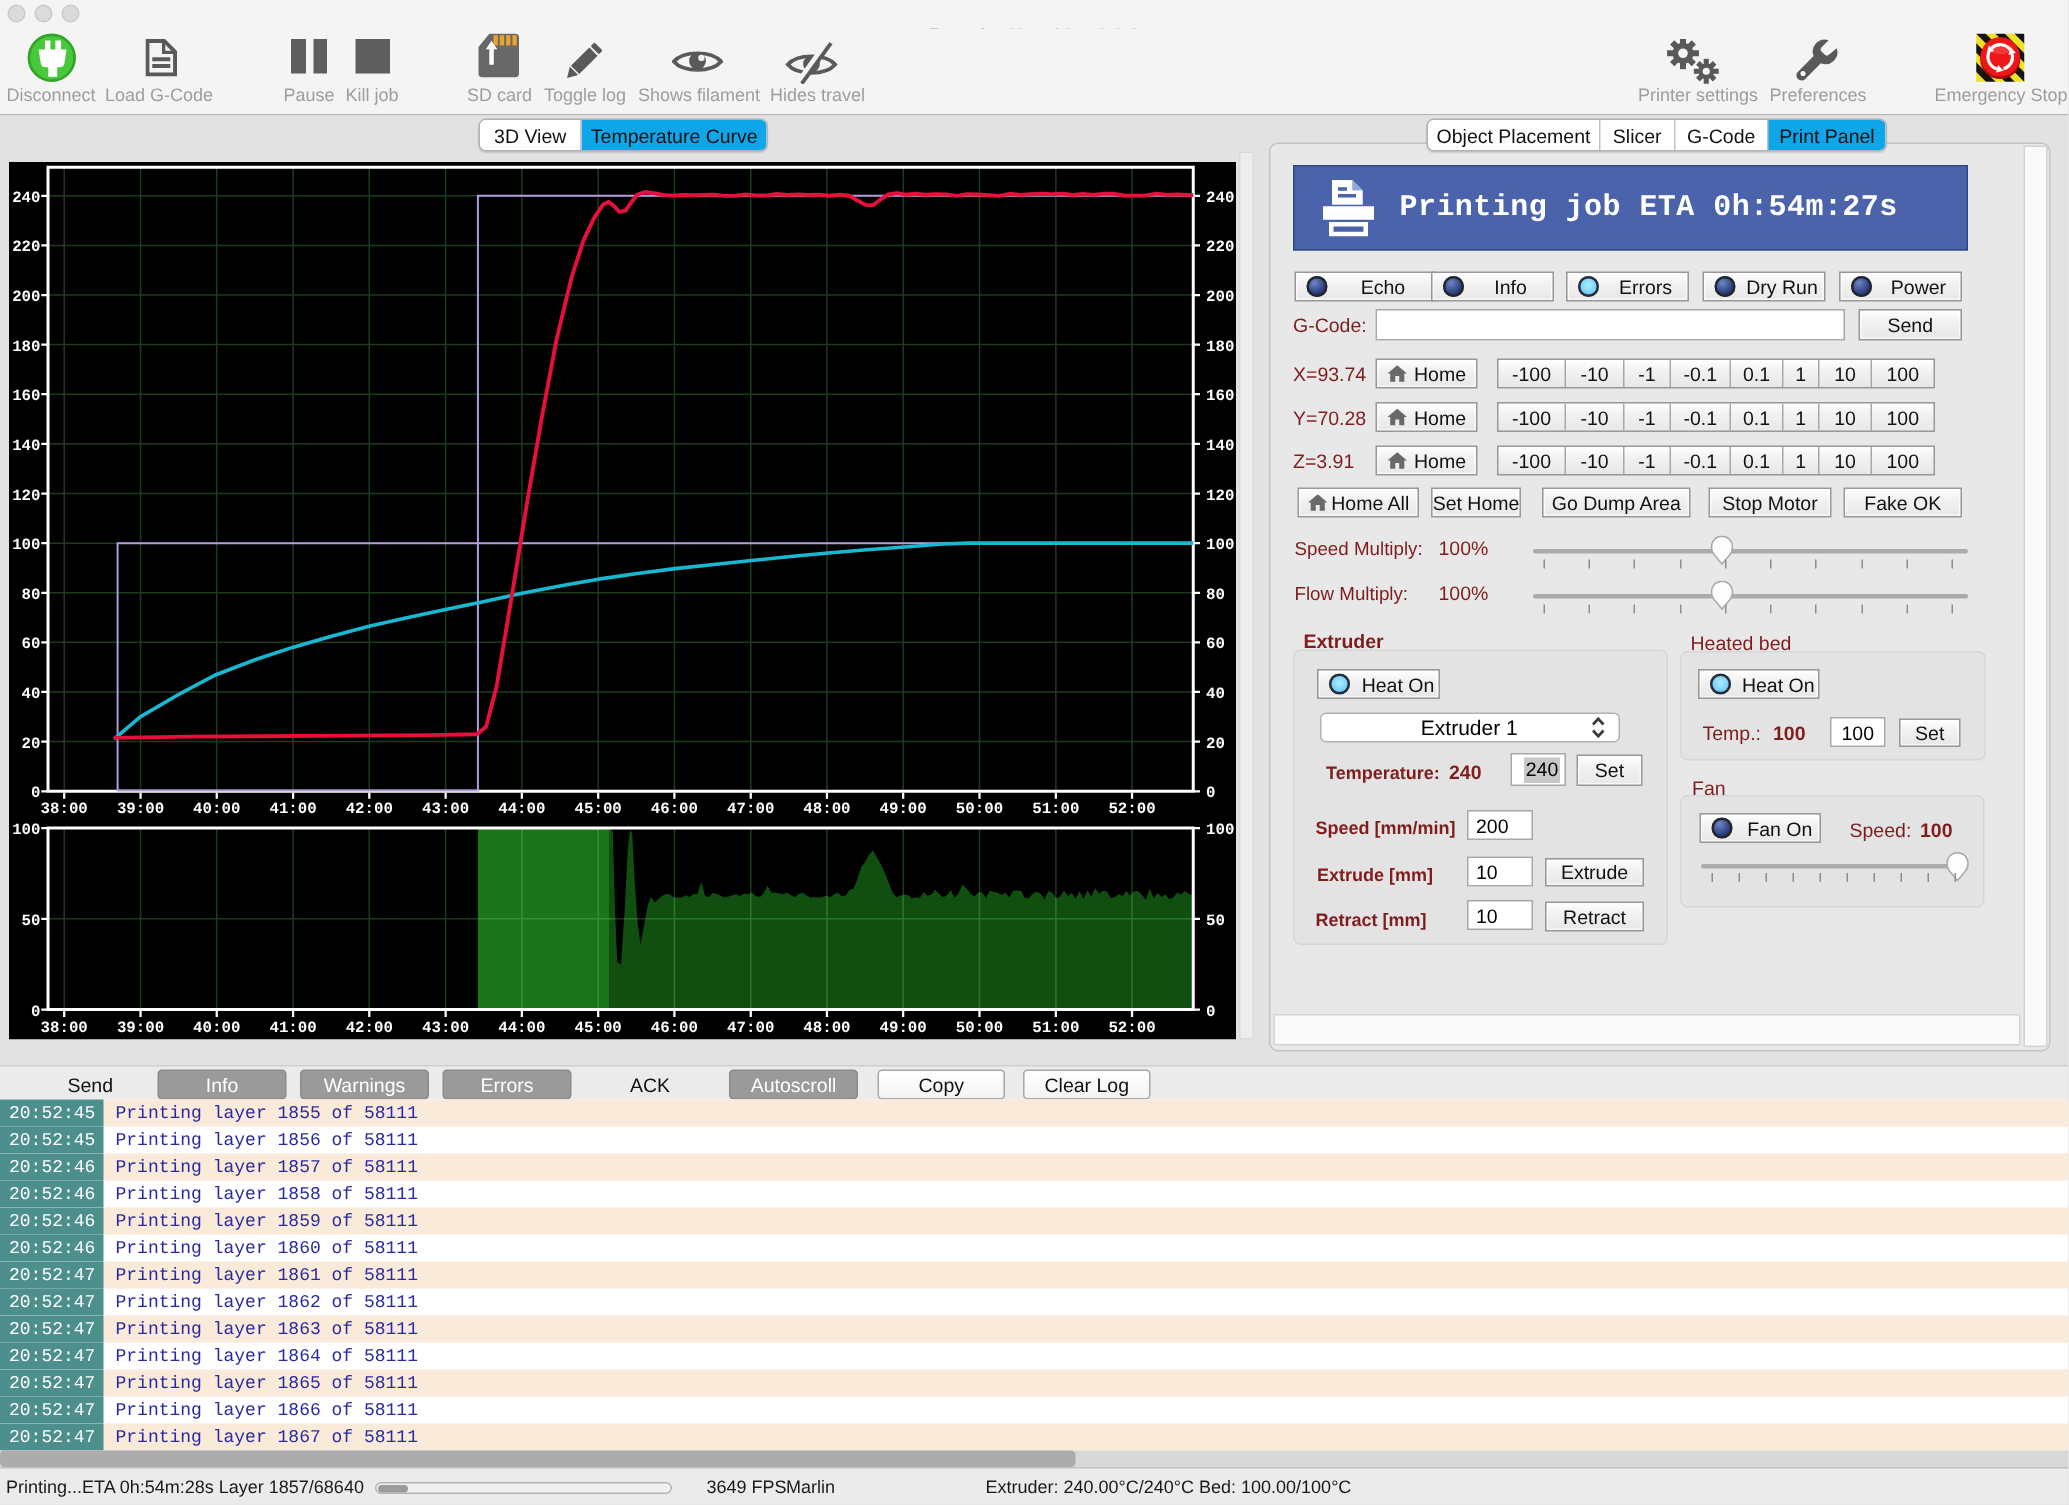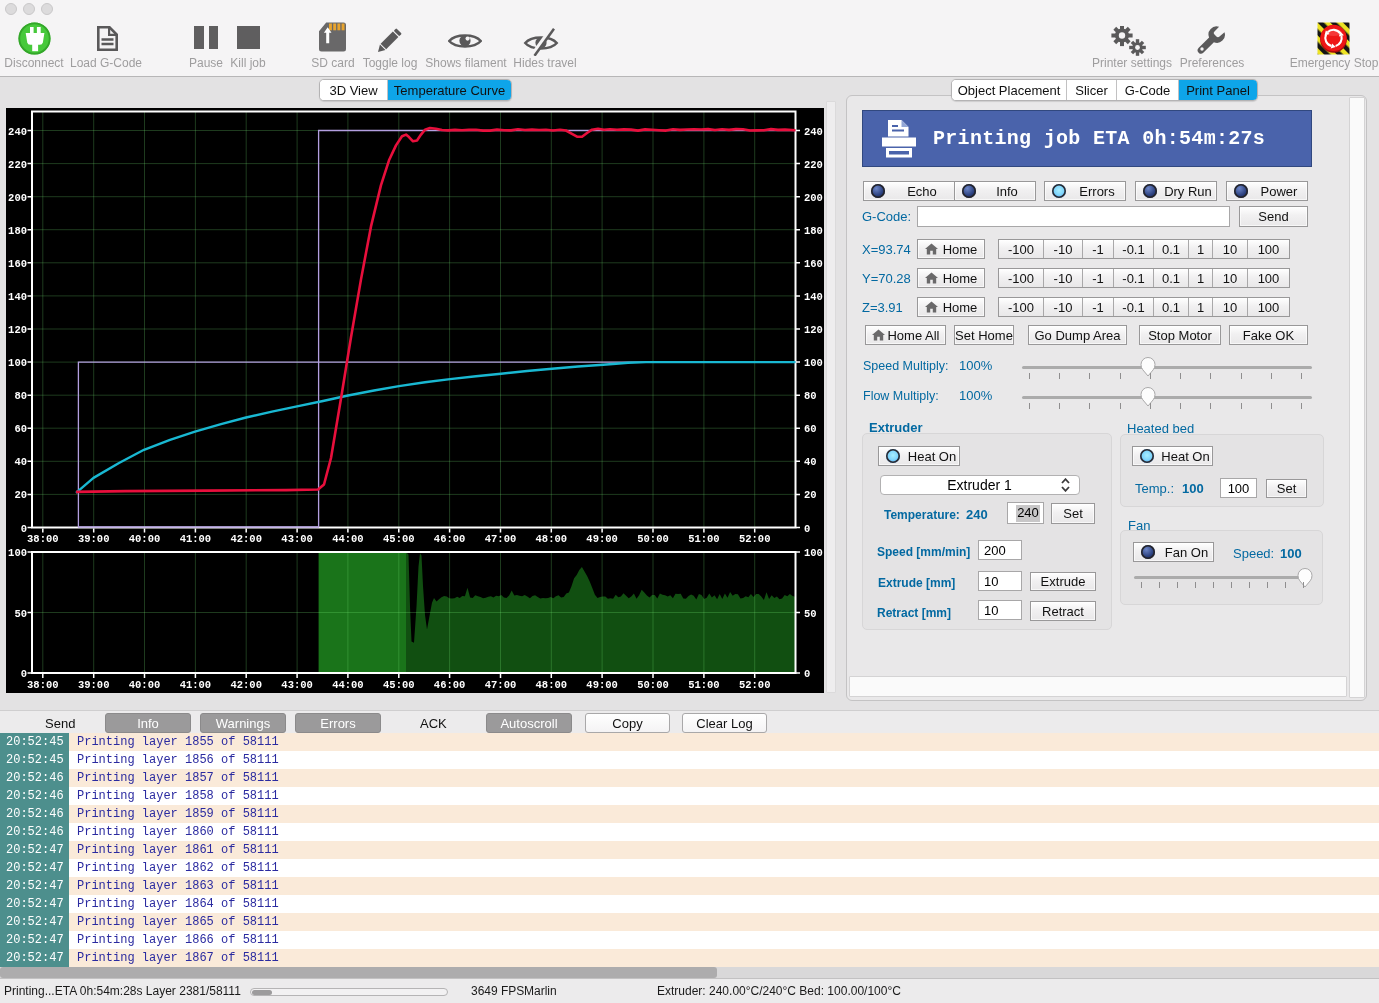--- a/index.html
+++ b/index.html
@@ -23,21 +23,21 @@
 
 
 .scrollstrip { position:absolute; background:#fafafa; border:1px solid #d4d3d4; border-radius:1px; }
 
 
 .btn { position:absolute; background:linear-gradient(#ffffff,#f1f0f1 45%,#e9e8e9); border:1px solid #999899; font-size:13px; color:#111; text-align:center; white-space:nowrap; box-shadow:inset 0 0 0 1px rgba(255,255,255,0.65); }
 .led { position:absolute; width:14px; height:14px; border-radius:50%; background:radial-gradient(circle at 38% 32%, #6d86c8, #2a3f7d 55%, #131f4a 90%); box-shadow:inset 0 0 0 1.6px #25252a; }
 .led.lit { background:radial-gradient(circle at 50% 45%, #a8eefe, #7fd4fb 45%, #3f8ce8 85%); box-shadow:inset 0 0 0 1.6px #2a2a30; }
 .input { position:absolute; background:#fff; border:1px solid #a8a7a8; font-size:13px; }
 .grpbox { position:absolute; background:#e4e3e4; border:1px solid #d7d6d7; border-radius:5px; }
-.lbl { position:absolute; font-size:13px; color:#0369a1; white-space:nowrap;text-align:center; }
+.lbl { position:absolute; font-size:13px; color:#7f1d1d; white-space:nowrap;text-align:center; }
 .slider-track { position:absolute; height:3px; background:#ababab; border-radius:2px; }
 .ticks { position:absolute; display:flex; justify-content:space-between; }
 .ticks i { width:1px; height:6px; background:#8f8e8f; }
 
 .jogrow { display:flex; height:20px; border:1px solid #999899; background:linear-gradient(#ffffff,#f1f0f1 45%,#e9e8e9); }
 .jogrow i { font-style:normal; font-size:13px; text-align:center; line-height:19px; color:#111; }
 .jogrow i:nth-child(1){width:44px}.jogrow i:nth-child(2){width:39px}.jogrow i:nth-child(3){width:31px}.jogrow i:nth-child(4){width:40px}
 .jogrow i:nth-child(5){width:35px}.jogrow i:nth-child(6){width:24px}.jogrow i:nth-child(7){width:35px}.jogrow i:nth-child(8){width:42px}
 .jogrow i + i { border-left:1px solid #a9a8a9; }
 
@@ -474,20 +474,20 @@
   <div class="lr"><span class="ts">20:52:47</span><span class="msg">Printing layer 1862 of 58111</span></div>
   <div class="lr odd"><span class="ts">20:52:47</span><span class="msg">Printing layer 1863 of 58111</span></div>
   <div class="lr"><span class="ts">20:52:47</span><span class="msg">Printing layer 1864 of 58111</span></div>
   <div class="lr odd"><span class="ts">20:52:47</span><span class="msg">Printing layer 1865 of 58111</span></div>
   <div class="lr"><span class="ts">20:52:47</span><span class="msg">Printing layer 1866 of 58111</span></div>
   <div class="lr odd"><span class="ts">20:52:47</span><span class="msg">Printing layer 1867 of 58111</span></div>
 </div>
 <div id="hscroll" class="abs"></div>
 <div id="hthumb" class="abs"></div>
 <div id="statusbar" class="abs">
-  <div class="abs" style="left:4px;top:5px">Printing...ETA 0h:54m:28s Layer 2381/58111</div>
+  <div class="abs" style="left:4px;top:5px">Printing...ETA 0h:54m:28s Layer 1857/68640</div>
   <div class="abs" style="left:250px;top:9px;width:198px;height:8px;background:#f2f1f2;border:1px solid #b5b4b5;border-radius:4px">
     <div style="position:absolute;left:1px;top:0.5px;width:20px;height:5px;background:#9c9b9c;border-radius:3px"></div>
   </div>
   <div class="abs" style="left:471px;top:5px">3649 FPS</div>
   <div class="abs" style="left:524px;top:5px">Marlin</div>
   <div class="abs" style="left:657px;top:5px">Extruder: 240.00°C/240°C Bed: 100.00/100°C</div>
 </div>
 
 </body></html>

